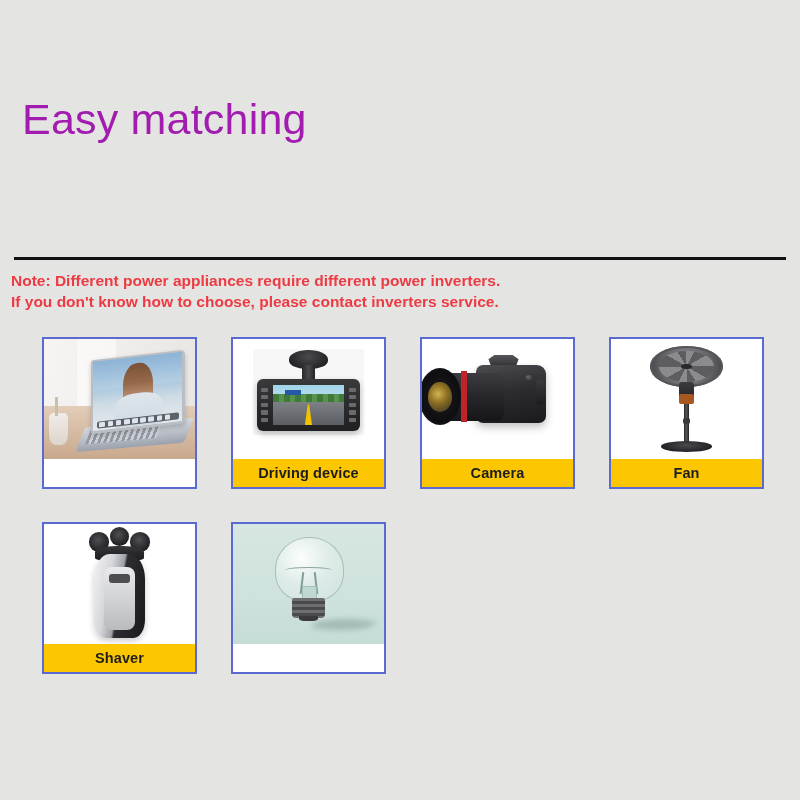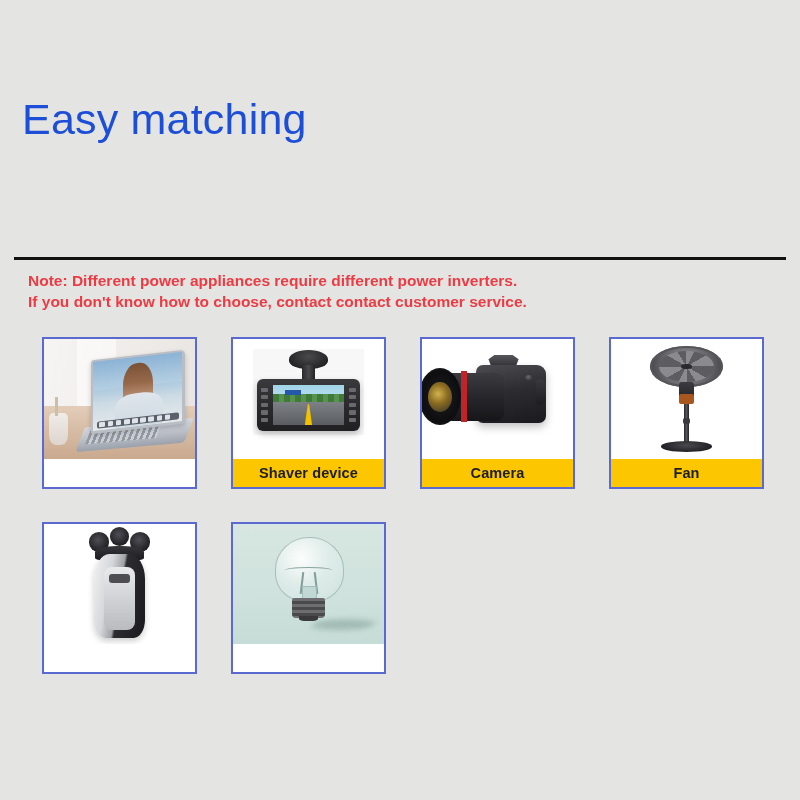--- a/index.html
+++ b/index.html
@@ -18,21 +18,21 @@
   
   .header {
     position: absolute;
     left: 22px;
     top: 96px;
     width: 756px;
   }
   .title {
     font-size: 43px;
     font-weight: 300;
-    color: #1d4ed8;
+    color: #a21caf;
     letter-spacing: 0.2px;
     line-height: 1.1;
     white-space: nowrap;
   }
   .subtitle {
     margin-top: 30px;
     font-size: 26px;
     font-weight: 400;
     color: #1c1c1c;
     letter-spacing: 0px;
@@ -41,21 +41,21 @@
   .divider {
     position: absolute;
     left: 14px;
     top: 257px;
     width: 772px;
     height: 3px;
     background: #111111;
   }
   .note {
     position: absolute;
-    left: 28px;
+    left: 11px;
     top: 270px;
     width: 600px;
     color: #ed3b44;
     font-size: 15.5px;
     font-weight: 600;
     line-height: 21px;
   }
   .note div { white-space: nowrap; }
 
   
@@ -523,21 +523,21 @@
 <body>
 
 <div class="header">
   <div class="title">Easy matching</div>
 </div>
 
 <div class="divider"></div>
 
 <div class="note">
   <div>Note: Different power appliances require different power inverters.</div>
-  <div>If you don't know how to choose, contact contact customer service.</div>
+  <div>If you don't know how to choose, please contact inverters service.</div>
 </div>
 
 <div class="grid">
 
   <div class="card">
     <div class="photo sc-computer">
       <div class="wall"></div>
         <div class="wall-band"></div>
         <div class="desk"></div>
       <div class="vase"></div>
@@ -589,21 +589,21 @@
         </div>
         <div class="btns-r">
             <span></span>
             <span></span>
             <span></span>
             <span></span>
             <span></span>
           </div>
       </div>
     </div>
-    <div class="label">Shaver device</div>
+    <div class="label">Driving device</div>
   </div>
 
   <div class="card">
     <div class="photo sc-cam">
       <div class="prism"></div>
       <div class="cbody">
           <div class="dial"></div>
           <div class="grip"></div>
         </div>
       <div class="lens">
@@ -637,20 +637,21 @@
       <div class="heads">
           <span></span>
           <span></span>
           <span></span>
         </div>
       <div class="neck"></div>
       <div class="shell"></div>
       <div class="strip"></div>
       <div class="btn"></div>
     </div>
+    <div class="label">Shaver</div>
   </div>
 
   <div class="card">
     <div class="photo sc-bulb">
       <div class="shadow"></div>
       <div class="glass"></div>
       <div class="fil-bar"></div>
       <div class="fil-l"></div>
         <div class="fil-r"></div>
       <div class="stem"></div>

